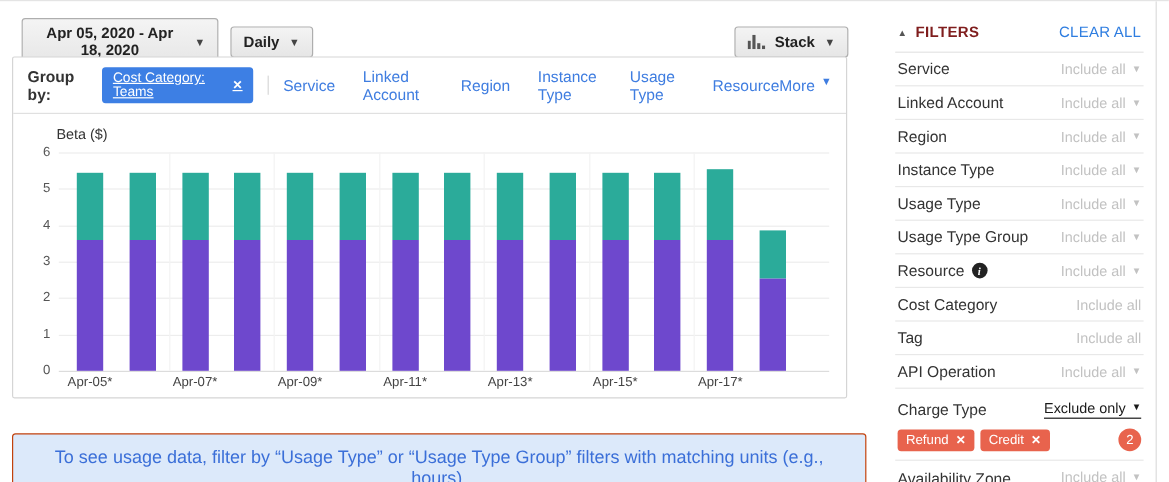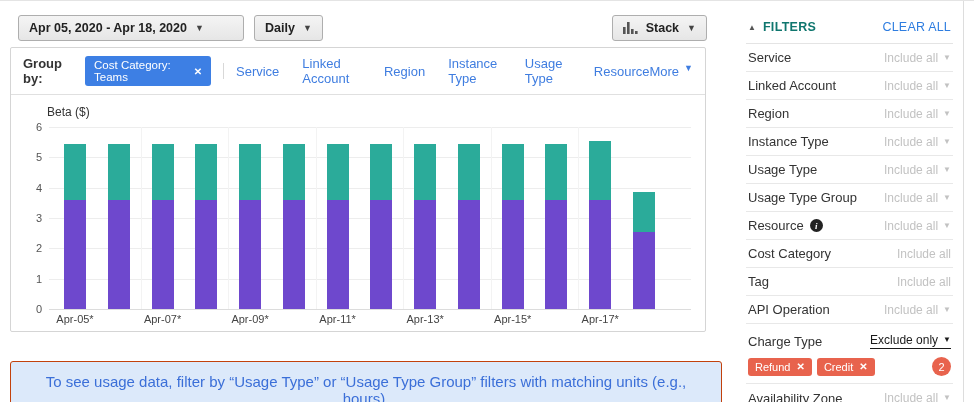--- a/index.html
+++ b/index.html
@@ -8,33 +8,33 @@
 
   
   .toolbar { position:absolute; left:18px; top:14px; width:700px; display:flex; align-items:center; }
   .btn {
     display:inline-flex; align-items:center; gap:8px;
     background:linear-gradient(#f4f4f4,#e6e6e6);
     border:1px solid #aeaeae; border-radius:3px;
     padding:5px 10px; font-size:12.5px; font-weight:bold; color:#222; cursor:pointer;
   }
   .caret { font-size:9px; color:#444; line-height:1; }
-  .btn-date { width:226px; justify-content:flex-start; }
+  .btn-date { width:164px; justify-content:center; }
   .btn-gran { margin-left:10px; }
   .btn-stack { margin-left:auto; margin-right:11px; }
   .stack-icon svg { display:block; }
 
   
   .card { position:absolute; left:10px; top:46px; width:696px; border:1px solid #d5d5d5; border-radius:2px; background:#fff; }
   .groupby-row { display:flex; align-items:center; padding:8px 12px; border-bottom:1px solid #e0e0e0; }
   .groupby-label { font-size:13px; font-weight:bold; color:#333; margin-right:10px; }
   .chip-blue {
     display:inline-flex; align-items:center; gap:7px;
     background:#3d7fe4; color:#fff; font-size:11.5px;
-    border-radius:3px; padding:3px 9px; cursor:pointer;
+    border-radius:3px; padding:3px 9px; cursor:pointer;text-decoration:underline;
   }
   .chip-x { font-size:10px; font-weight:bold; cursor:pointer; }
   .gb-sep { width:1px; height:16px; background:#d8d8d8; margin:0 12px; }
   .gb-links { display:flex; align-items:center; gap:23px; }
   .gb-link { color:#3f7de0; font-size:13px; cursor:pointer; text-decoration:none; }
   .gb-more { margin-left:auto; color:#3f7de0; font-size:13px; cursor:pointer; display:inline-flex; align-items:flex-start; gap:5px; }
   .gb-more .caret { color:#3f7de0; }
 
   
   .chart-area { padding:10px 14px 0 12px; }
@@ -57,21 +57,21 @@
   .banner {
     position:absolute; left:10px; top:360px; width:712px;
     background:#dce9fa; border:1px solid #c2410c; border-radius:3px;
     color:#3b6fd8; font-size:15px; text-align:center; padding:11px 10px;
   }
 
   
   .sidebar { position:absolute; left:742px; top:0; width:222px; height:402px; border-right:1px solid #ddd; padding:0 10px 0 4px; }
   .filters-header { display:flex; align-items:center; padding:19px 2px 9px 2px; border-bottom:1px solid #e4e4e4; }
   .collapse-tri { font-size:8px; color:#555; margin-right:7px; }
-  .filters-title { font-size:12.5px; font-weight:bold; color:#0f766e; letter-spacing:.3px; }
+  .filters-title { font-size:12.5px; font-weight:bold; color:#7f1d1d; letter-spacing:.3px; }
   .clear-all { margin-left:auto; font-size:12.5px; color:#2e7de0; cursor:pointer; letter-spacing:.2px; }
   .filter-row { display:flex; align-items:center; min-height:28px; border-bottom:1px solid #e8e8e8; padding:0 2px; }
   .filter-label { font-size:13px; color:#333; display:inline-flex; align-items:center; gap:6px; }
   .info-icon { width:13px; height:13px; border-radius:50%; background:#222; color:#fff; font-size:9px; font-weight:bold; display:inline-flex; align-items:center; justify-content:center; font-family:"Liberation Serif", serif; font-style:italic; }
   .filter-value { margin-left:auto; font-size:12px; color:#c2c2c2; display:inline-flex; align-items:center; gap:5px; cursor:pointer; }
   .filter-value .caret { color:#c2c2c2; font-size:8px; }
   .filter-value.active { color:#1a1a1a; border-bottom:1px solid #1a1a1a; padding-bottom:1px; }
   .filter-value.active .caret { color:#1a1a1a; }
   .charge-block { border-bottom:1px solid #e8e8e8; padding:5px 2px 7px; }
   .charge-top { display:flex; align-items:center; min-height:24px; }

